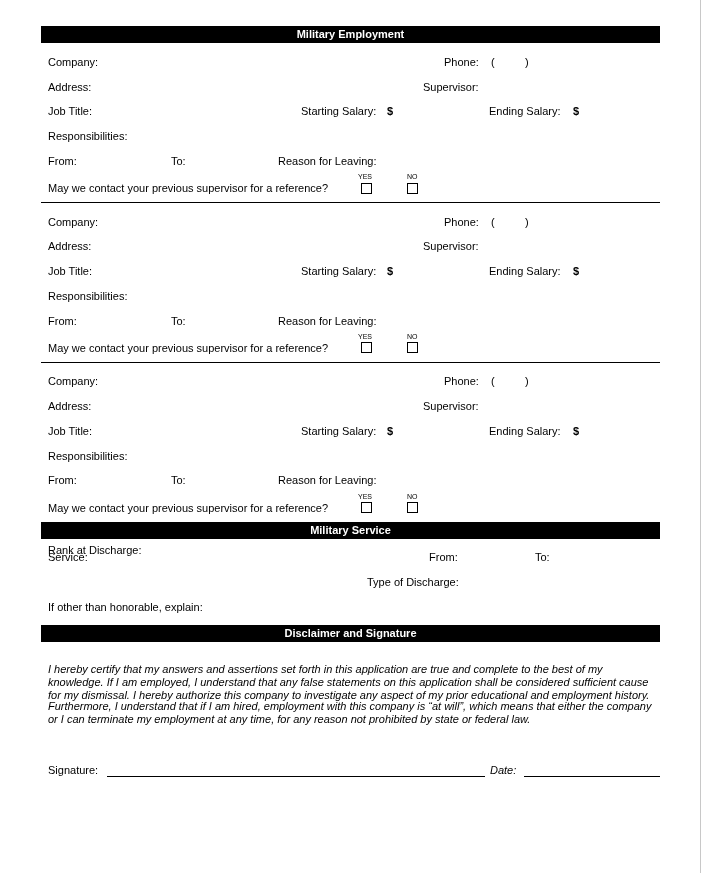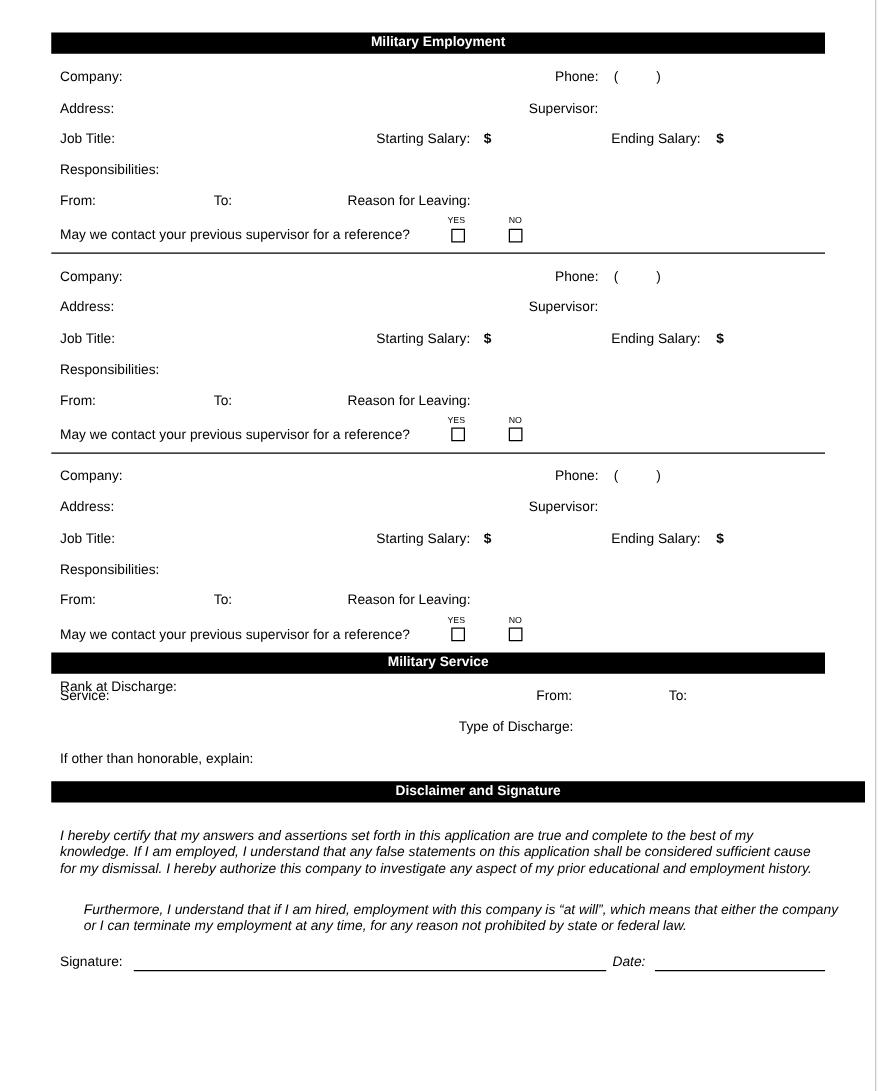--- a/index.html
+++ b/index.html
@@ -95,20 +95,20 @@
 </div>
 
 <div class="bar" style="top:522px;">Military Service</div>
 <div class="lbl" style="left:48px;top:551px;">Service:</div>
 <div class="lbl" style="left:429px;top:551px;">From:</div>
 <div class="lbl" style="left:535px;top:551px;">To:</div>
 <div class="lbl" style="left:48px;top:544px;">Rank at Discharge:</div>
 <div class="lbl" style="left:367px;top:576px;">Type of Discharge:</div>
 <div class="lbl" style="left:48px;top:601px;">If other than honorable, explain:</div>
 
-<div class="bar" style="top:625px;padding-left:32px;">Disclaimer and Signature</div>
+<div class="bar" style="top:625px;">Disclaimer and Signature</div>
 <div class="para" style="top:663px;">I hereby certify that my answers and assertions set forth in this application are true and complete to the best of my knowledge.  If I am employed, I understand that any false statements on this application shall be considered sufficient cause for my dismissal.  I hereby authorize this company to investigate any aspect of my prior educational and employment history.</div>
-<div class="para" style="top:722px;margin-left:19px;">Furthermore, I understand that if I am hired, employment with this company is “at will”, which means that either the company or I can terminate my employment at any time, for any reason not prohibited by state or federal law.</div>
+<div class="para" style="top:700px;">Furthermore, I understand that if I am hired, employment with this company is “at will”, which means that either the company or I can terminate my employment at any time, for any reason not prohibited by state or federal law.</div>
 
 <div class="lbl" style="left:48px;top:764px;">Signature:</div>
 <div class="uline" style="left:107px;top:776px;width:378px;"></div>
 <div class="lbl" style="left:490px;top:764px;font-style:italic;">Date:</div>
 <div class="uline" style="left:524px;top:776px;width:136px;"></div>
 
 </body></html>

